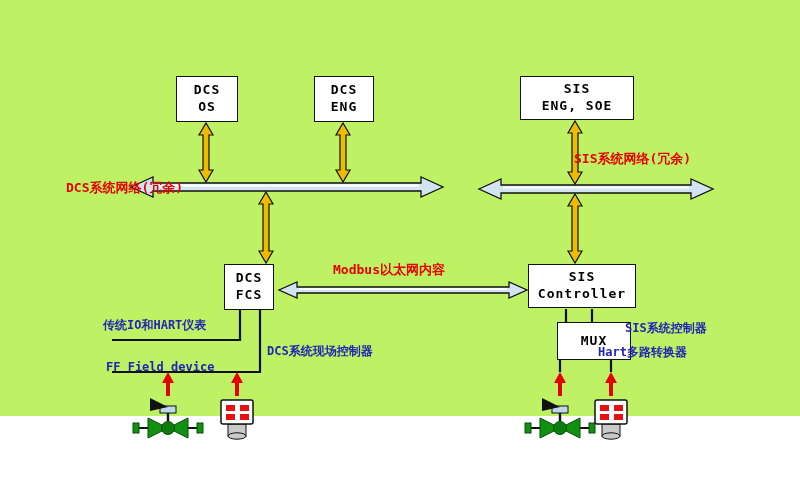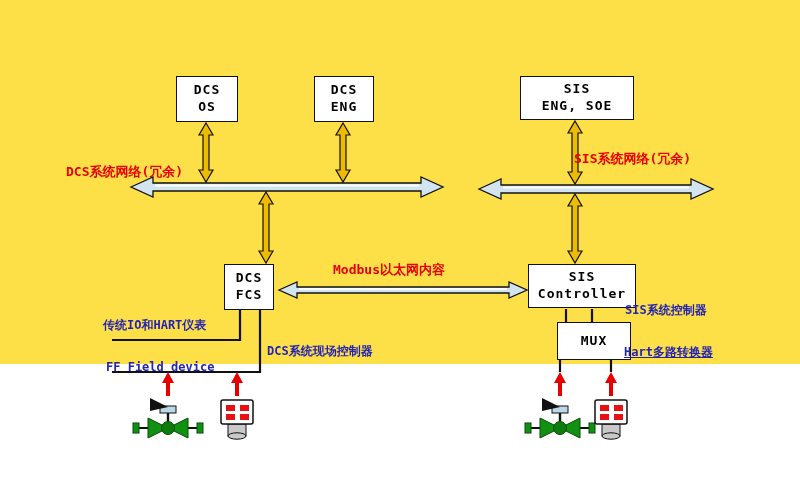--- a/index.html
+++ b/index.html
@@ -1,18 +1,18 @@
 <!DOCTYPE html>
 <html><head>
 <meta charset="utf-8">
 <style>
   html,body{margin:0;padding:0;background:#ffffff;}
   body{width:800px;height:500px;overflow:hidden;
        font-family:"DejaVu Sans Mono","Liberation Mono",monospace;}
-  .stage{position:relative;width:800px;height:364px;background:#fde047;}
+  .stage{position:relative;width:800px;height:416px;background:#bef264;}
   .stage svg{position:absolute;left:0;top:0;}
   .node{position:absolute;border:1.5px solid #111;background:#ffffff;
         display:flex;flex-direction:column;align-items:center;justify-content:center;
         font-size:13px;font-weight:600;color:#000;line-height:1.3;letter-spacing:1px;
         box-sizing:border-box;white-space:nowrap;}
   .lbl{position:absolute;font-weight:700;white-space:nowrap;}
   .red{color:#e60000;font-size:13px;}
   .blue{color:#2424b4;font-size:12px;}
 </style>
 </head>
@@ -116,22 +116,22 @@
 
   <div class="node" style="left:528px;top:264px;width:108px;height:44px;">
     <span>SIS</span>
     <span>Controller</span>
   </div>
 
   <div class="node" style="left:545px;top:322px;width:74px;height:38px;margin-left:12px;">
     <span>MUX</span>
   </div>
 
-  <div class="lbl red" style="left:66px;top:163px;text-align:center;">DCS系统网络(冗余)</div>
+  <div class="lbl red" style="left:66px;top:179px;text-align:center;">DCS系统网络(冗余)</div>
   <div class="lbl red" style="left:574px;top:150px;">SIS系统网络(冗余)</div>
   <div class="lbl blue" style="left:103px;top:317px;">传统IO和HART仪表</div>
   <div class="lbl red" style="left:333px;top:261px;">Modbus以太网内容</div>
   <div class="lbl blue" style="left:106px;top:351px;margin-top:9px;">FF Field device</div>
   <div class="lbl blue" style="left:267px;top:343px;">DCS系统现场控制器</div>
-  <div class="lbl blue" style="left:625px;top:302px;">SIS系统控制器</div>
-  <div class="lbl blue" style="left:624px;top:344px;text-decoration:underline;">Hart多路转换器</div>
+  <div class="lbl blue" style="left:625px;top:320px;">SIS系统控制器</div>
+  <div class="lbl blue" style="left:598px;top:344px;">Hart多路转换器</div>
 
 </div>
 
 </body></html>

